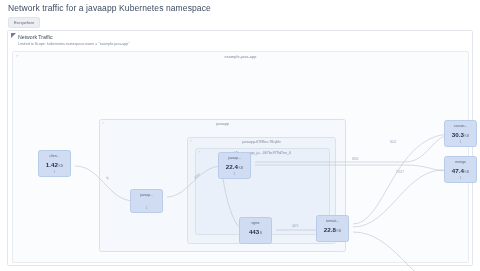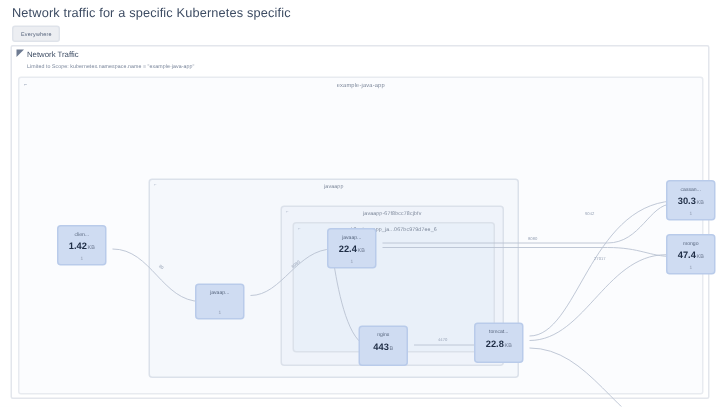--- a/index.html
+++ b/index.html
@@ -211,21 +211,21 @@
   .edge-label {
     position: absolute;
     font-size: 2.8px;
     color: #9aa5b8;
     white-space: nowrap;
   }
 </style>
 </head>
 <body>
 
-<div id="page-title">Network traffic for a specific Kubernetes specific</div>
+<div id="page-title">Network traffic for a javaapp Kubernetes namespace</div>
 <div id="scope-chip">Everywhere</div>
 
 <div id="panel">
   <div id="panel-corner"></div>
   <div id="panel-title">Network Traffic</div>
   <div id="panel-subtitle">Limited to Scope: kubernetes.namespace.name = "example-java-app"</div>
 
   <div id="canvas">
     <div id="canvas-corner">⌐</div>
     <div id="canvas-title">example-java-app</div>

